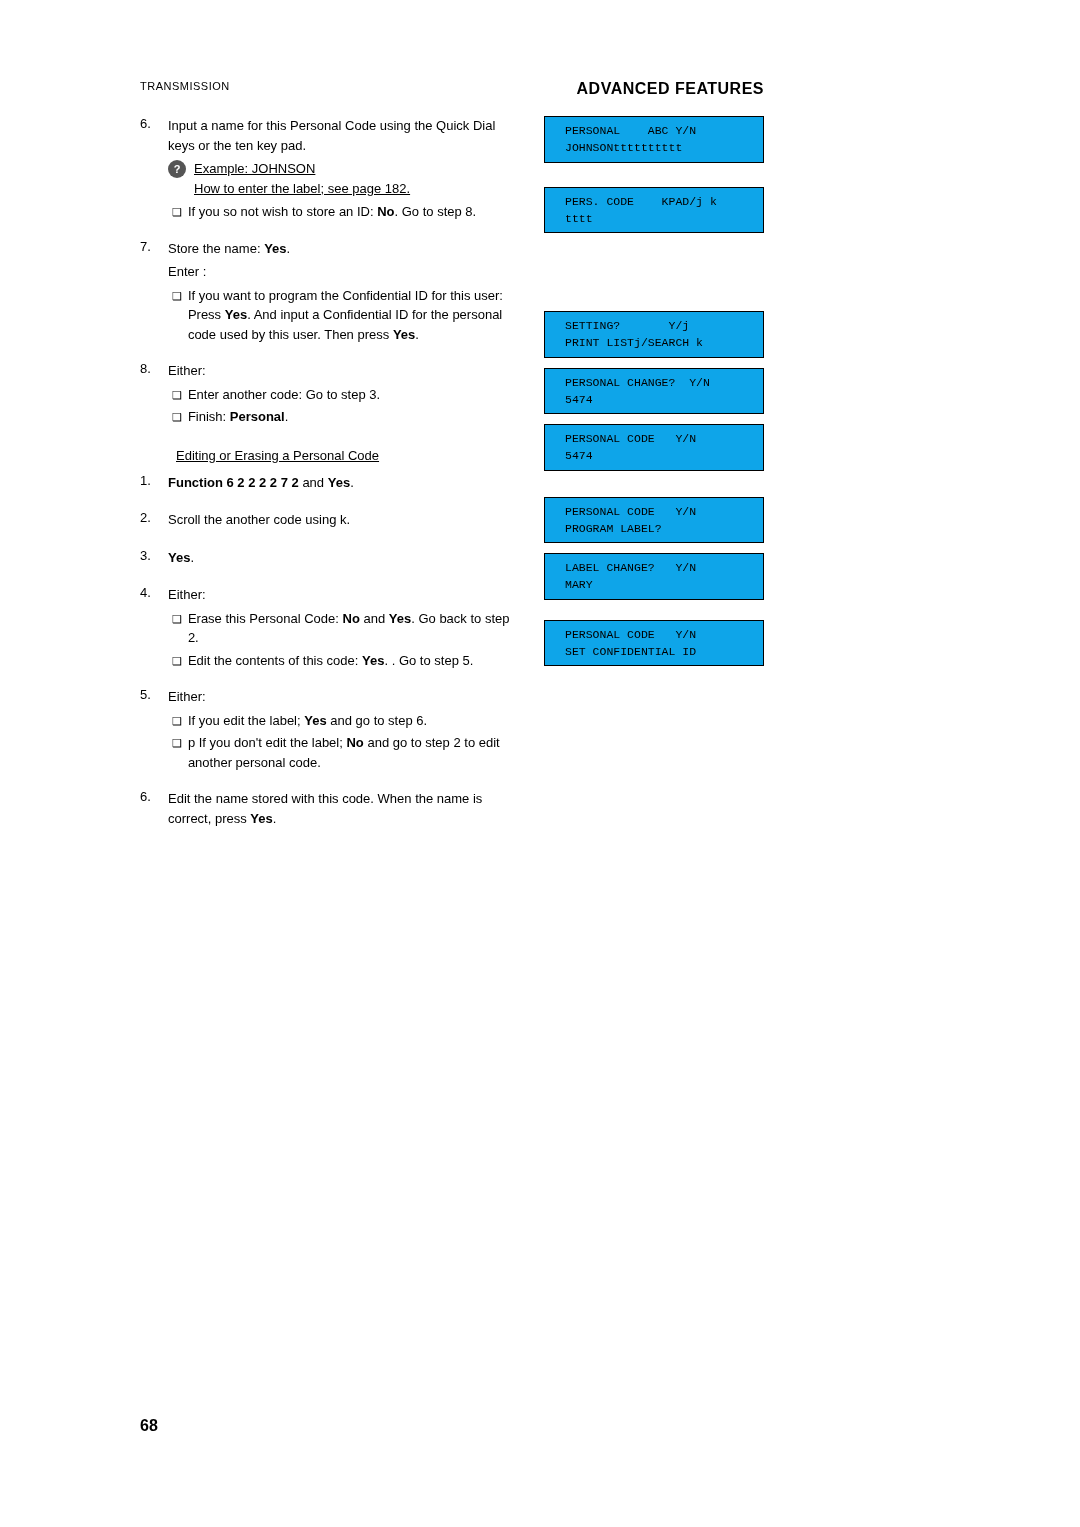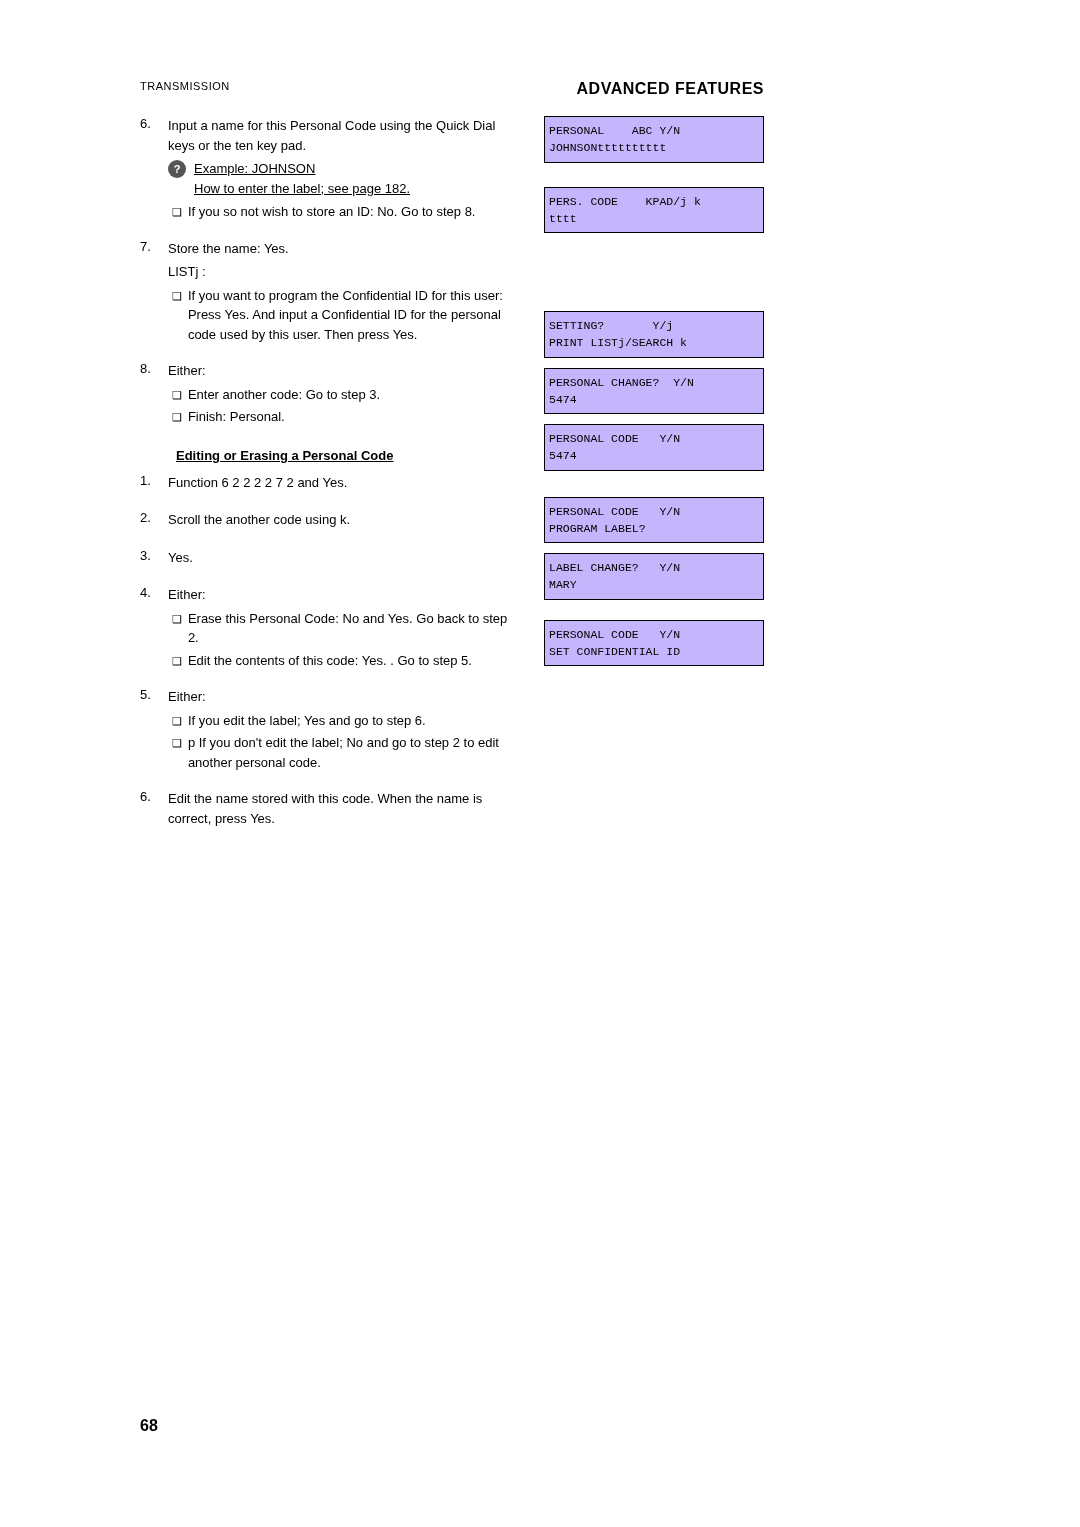--- a/index.html
+++ b/index.html
@@ -56,21 +56,21 @@
       font-size: 13px;
     }
     .step-content {
       flex: 1;
     }
     .step-content p {
       font-size: 13px;
       line-height: 1.5;
       margin-bottom: 4px;
     }
-    .bold { font-weight: normal; }
+    .bold { font-weight: bold; }
     .sub-list {
       margin-top: 4px;
       margin-left: 4px;
     }
     .sub-item {
       display: flex;
       align-items: flex-start;
       margin-bottom: 3px;
       font-size: 13px;
       line-height: 1.5;
@@ -100,35 +100,35 @@
       margin-right: 8px;
       flex-shrink: 0;
       margin-top: 1px;
     }
     .example-text {
       font-size: 13px;
       line-height: 1.5;
       text-decoration: underline;
     }
     .section-heading {
-      font-weight: bold;
+      font-weight: normal;
       text-decoration: underline;
       font-size: 13px;
       margin: 18px 0 10px 0;
       padding-left: 36px;
     }
     .lcd-box {
       border: 1px solid #000;
       font-family: 'Courier New', Courier, monospace;
       font-size: 11.5px;
-      padding: 5px 4px;
+      padding: 5px 20px;
       margin-bottom: 10px;
       white-space: pre;
       line-height: 1.5;
-      background: #c4b5fd;
+      background: #0ea5e9;
     }
     .lcd-spacer {
       height: 14px;
     }
     .page-number {
       position: absolute;
       bottom: 92px;
       left: 140px;
       font-size: 16px;
       font-weight: bold;
@@ -165,21 +165,21 @@
               <span>If you so not wish to store an ID: <span class="bold">No</span>. Go to step 8.</span>
             </div>
           </div>
         </div>
       </div>
 
       <div class="step-item">
         <div class="step-number">7.</div>
         <div class="step-content">
           <p>Store the name: <span class="bold">Yes</span>.</p>
-          <p>LISTj :</p>
+          <p>Enter :</p>
           <div class="sub-list">
             <div class="sub-item">
               <span class="checkbox-icon">❑</span>
               <span>If you want to program the Confidential ID for this user: Press <span class="bold">Yes</span>. And input a Confidential ID for the personal code used by this user. Then press <span class="bold">Yes</span>.</span>
             </div>
           </div>
         </div>
       </div>
 
       <div class="step-item">

